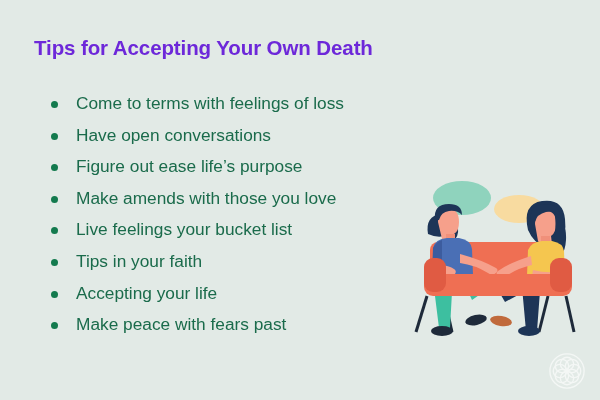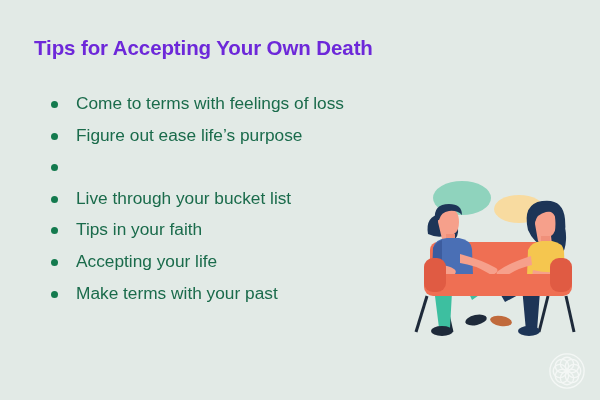--- a/index.html
+++ b/index.html
@@ -80,40 +80,45 @@
 
   <div id="title">Tips for Accepting Your Own Death</div>
 
   <ul id="tips-list">
     <li class="tip-item">
       <span class="tip-bullet"></span>
       <span>Come to terms with feelings of loss</span>
     </li>
     <li class="tip-item">
       <span class="tip-bullet"></span>
+      <span>Have open conversations</span>
+    </li>
+    <li class="tip-item">
+      <span class="tip-bullet"></span>
       <span>Figure out ease life’s purpose</span>
     </li>
     <li class="tip-item">
       <span class="tip-bullet"></span>
-    </li>
-    <li class="tip-item">
-      <span class="tip-bullet"></span>
-      <span>Live through your bucket list</span>
+      <span>Make amends with those you love</span>
+    </li>
+    <li class="tip-item">
+      <span class="tip-bullet"></span>
+      <span>Live feelings your bucket list</span>
     </li>
     <li class="tip-item">
       <span class="tip-bullet"></span>
       <span>Tips in your faith</span>
     </li>
     <li class="tip-item">
       <span class="tip-bullet"></span>
       <span>Accepting your life</span>
     </li>
     <li class="tip-item">
       <span class="tip-bullet"></span>
-      <span>Make terms with your past</span>
+      <span>Make peace with fears past</span>
     </li>
   </ul>
 
   <div id="illustration">
     <svg viewBox="0 0 196 180" width="196" height="180" xmlns="http://www.w3.org/2000/svg">
 
       <g>
         <ellipse cx="62" cy="20" rx="29" ry="17" fill="#8fd3bd"></ellipse>
         <path d="M47 33 L43 46 L58 36 Z" fill="#8fd3bd"></path>
       </g>

